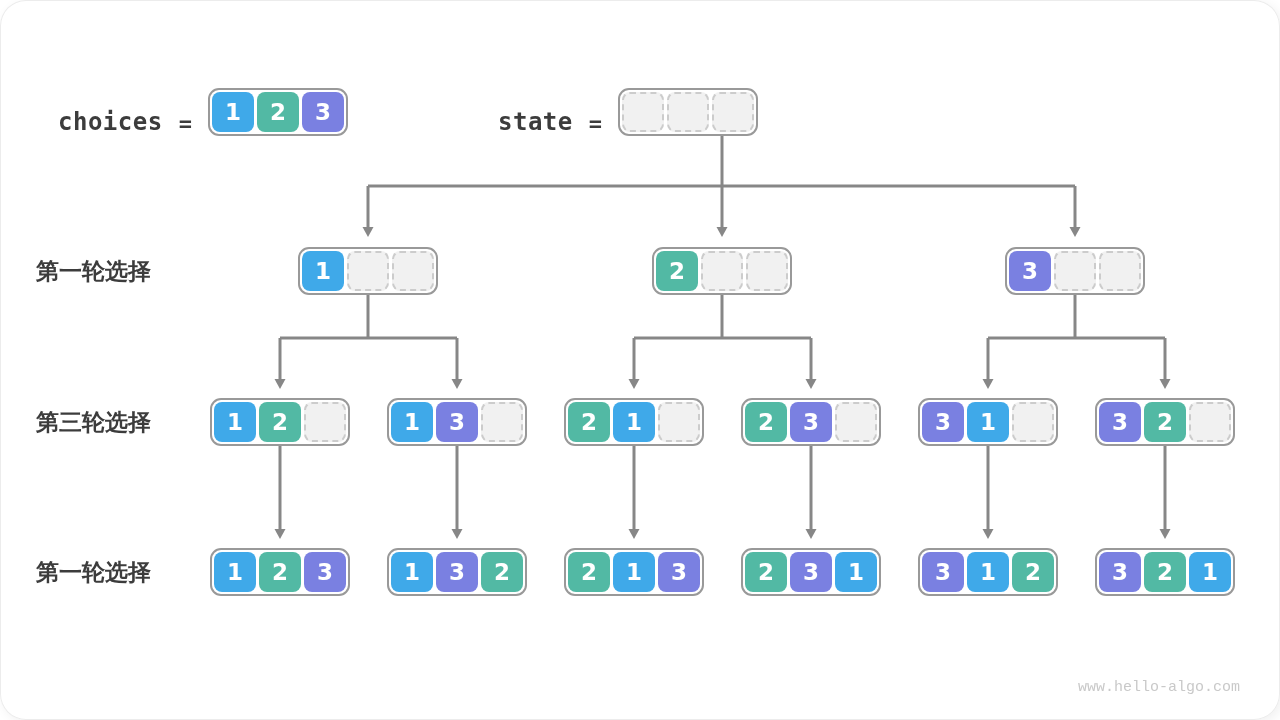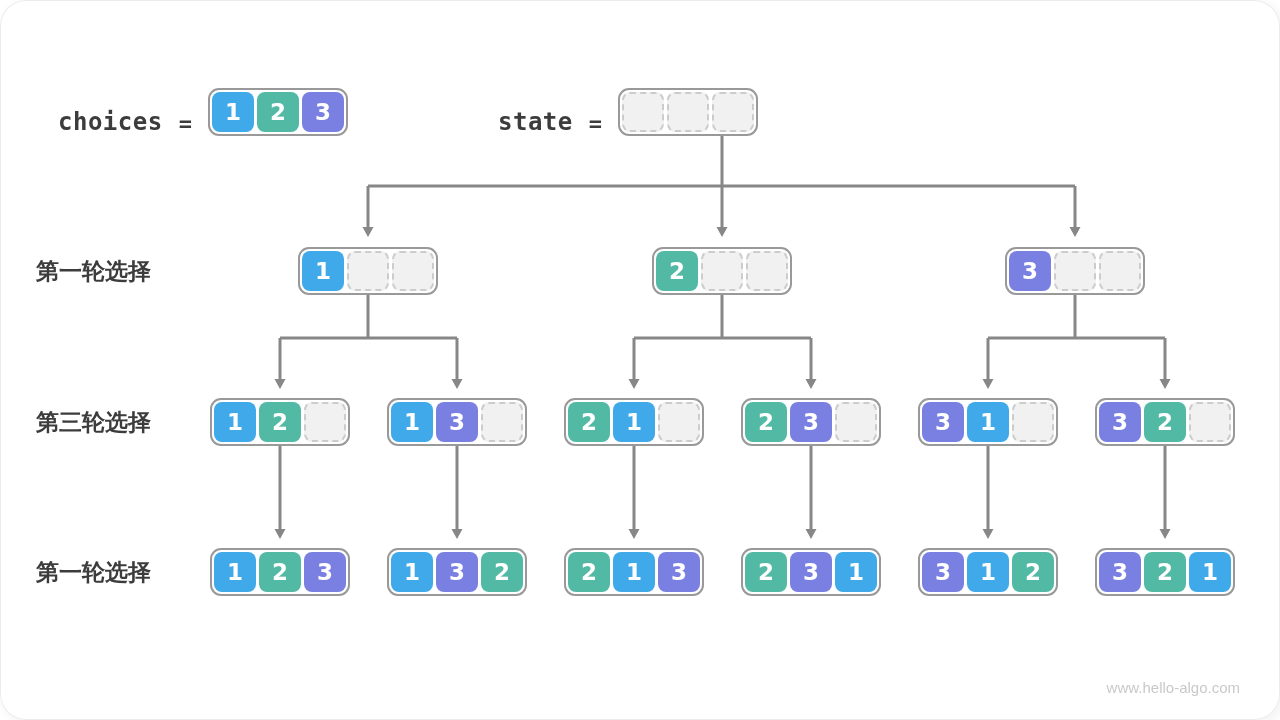--- a/index.html
+++ b/index.html
@@ -63,21 +63,21 @@
     transform: translateY(-50%);
     font-size: 23px;
     font-weight: 600;
     color: var(--c-text, #3c3c3c);
     white-space: nowrap;
   }
 
   .watermark {
     position: absolute;
     right: 40px; bottom: 24px;
-    font-family: Liberation Sans, sans-serif;
+    font-family: Liberation Mono, monospace;
     font-size: 15px;
     color: var(--c-watermark, #c9c9c9);
   }
 </style>
 </head>
 <body>
 
 <div class="canvas">
   <svg class="connectors" viewBox="0 0 1280 720" id="connectors">
       <path d="M722 135L722 186M368 186L1075 186M368 186L368 229M722 186L722 229M1075 186L1075 229M368 288L368 338M280 338L457 338M280 338L280 381M457 338L457 381M722 288L722 338M634 338L811 338M634 338L634 381M811 338L811 381M1075 288L1075 338M988 338L1165 338M988 338L988 381M1165 338L1165 381M280 439L280 531M457 439L457 531M634 439L634 531M811 439L811 531M988 439L988 531M1165 439L1165 531" stroke="#878787" stroke-width="3" fill="none"></path>

